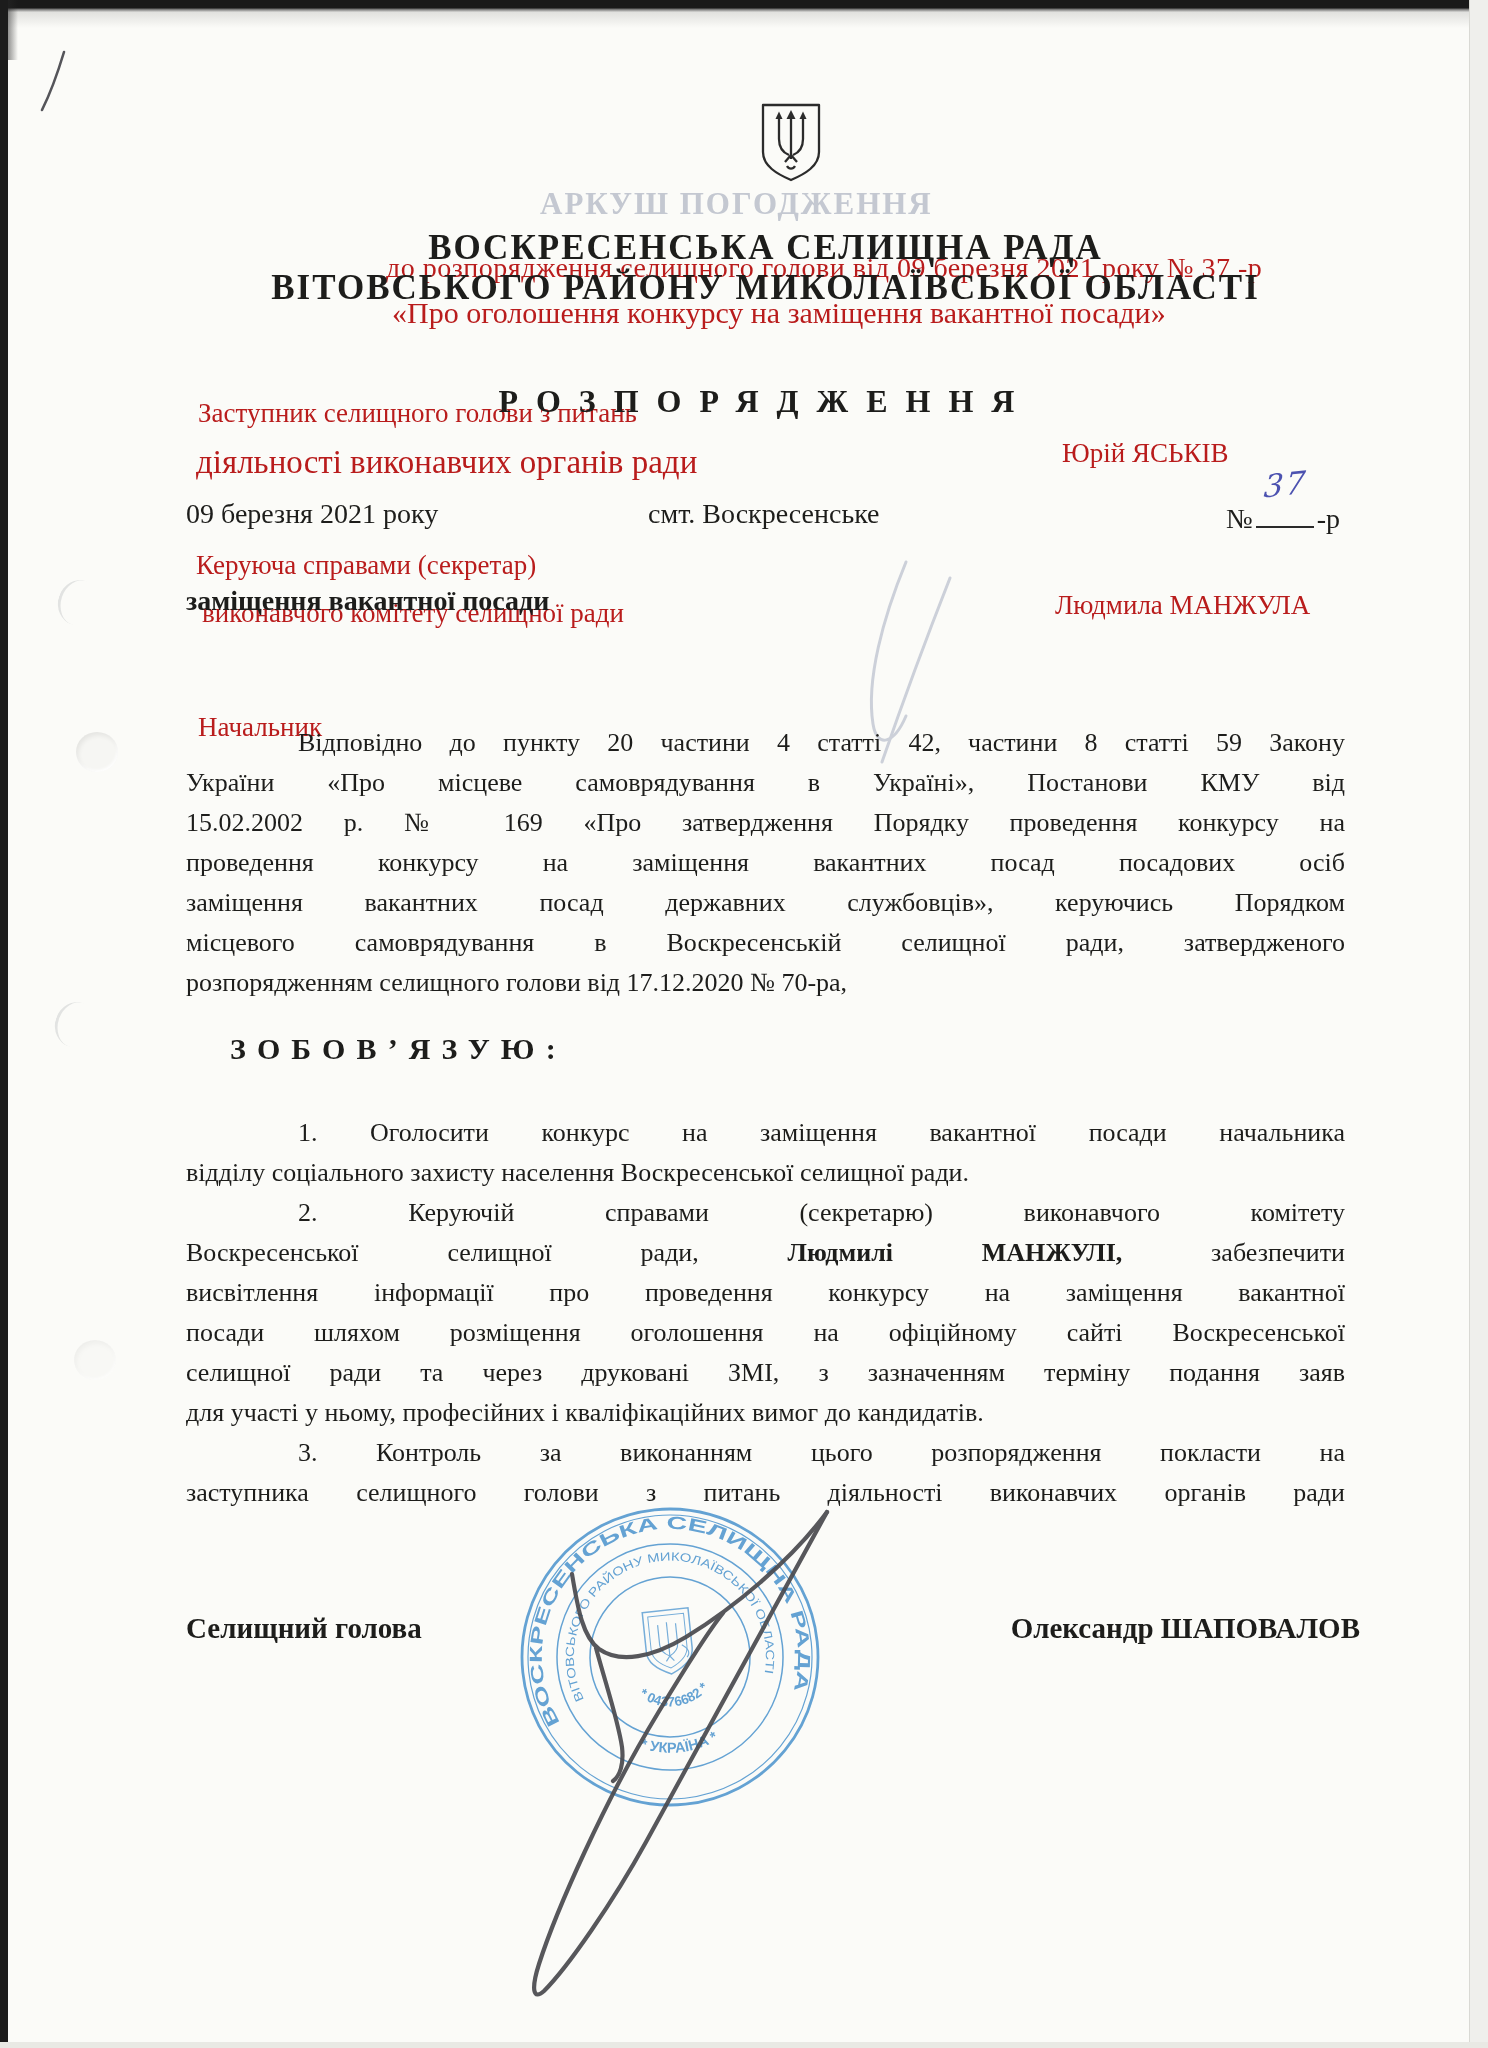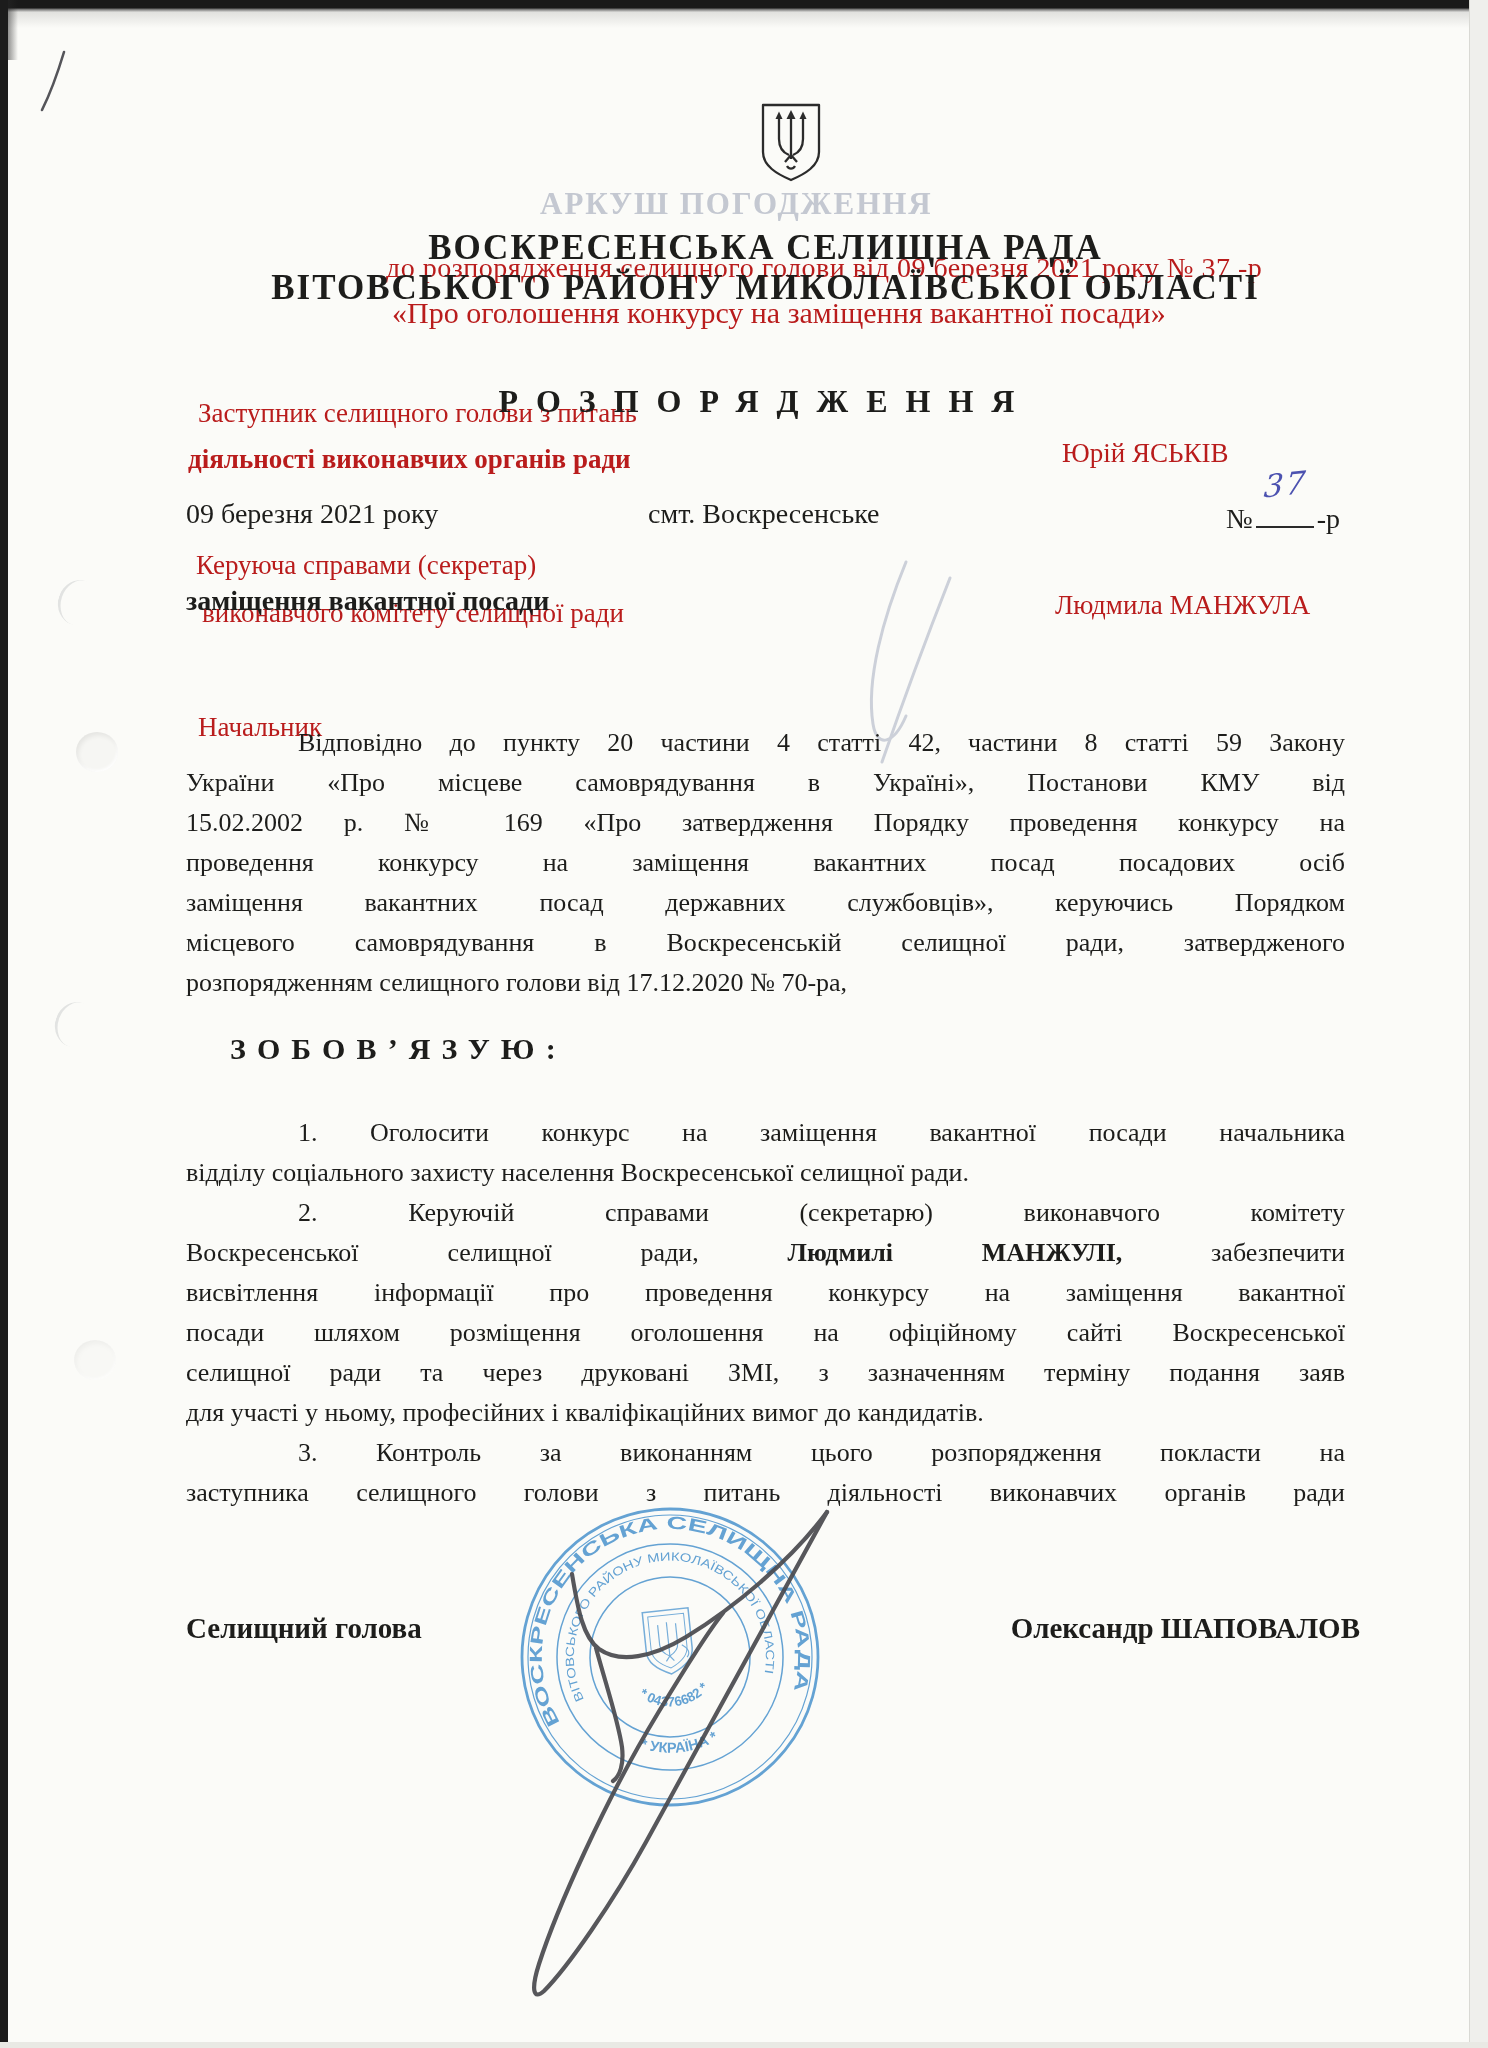--- a/index.html
+++ b/index.html
@@ -69,21 +69,21 @@
   <div class="hole hole-emboss" style="left:74px;top:1340px;opacity:.55;"></div>
 
   <svg class="slash" width="50" height="90" viewBox="0 0 50 90">
     <path d="M34,10 C28,30 20,52 12,68" stroke="#55555a" stroke-width="2.6" fill="none" stroke-linecap="round"></path>
   </svg>
 
   <div class="ghost bold" style="left:540px;top:186px;font-size:31px;letter-spacing:2px;">АРКУШ ПОГОДЖЕННЯ</div>
   <div class="ghost" style="left:386px;top:252px;font-size:28px;letter-spacing:.5px;">до розпорядження селищного голови від 09 березня 2021 року № 37 -р</div>
   <div class="ghost" style="left:392px;top:296px;font-size:30px;">«Про оголошення конкурсу на заміщення вакантної посади»</div>
   <div class="ghost" style="left:198px;top:398px;font-size:27px;">Заступник селищного голови з питань</div>
-  <div class="ghost" style="left:188px;top:444px;font-size:27px;font-weight:bold;">діяльності виконавчих органів ради</div>
+  <div class="ghost" style="left:196px;top:444px;font-size:33px;">діяльності виконавчих органів ради</div>
   <div class="ghost" style="left:1062px;top:438px;font-size:27px;">Юрій ЯСЬКІВ</div>
   <div class="ghost" style="left:196px;top:550px;font-size:27px;">Керуюча справами (секретар)</div>
   <div class="ghost" style="left:202px;top:598px;font-size:27px;">виконавчого комітету селищної ради</div>
   <div class="ghost" style="left:1055px;top:590px;font-size:27px;">Людмила МАНЖУЛА</div>
   <div class="ghost" style="left:198px;top:712px;font-size:27px;">Начальник</div>
   <svg class="ghostsig" width="170" height="240" viewBox="0 0 170 240">
     <g stroke="#ccd0d9" stroke-width="3" fill="none" stroke-linecap="round">
       <path d="M78,14 C55,70 38,132 45,176 C49,201 66,196 78,168"></path>
       <path d="M122,30 C96,96 72,162 54,214"></path>
     </g>

